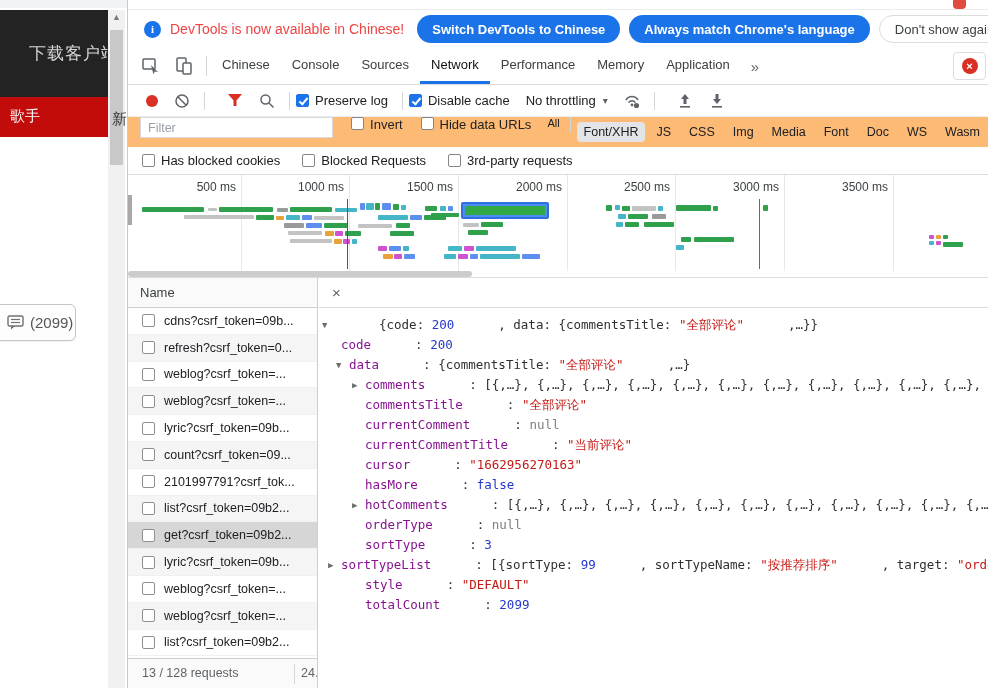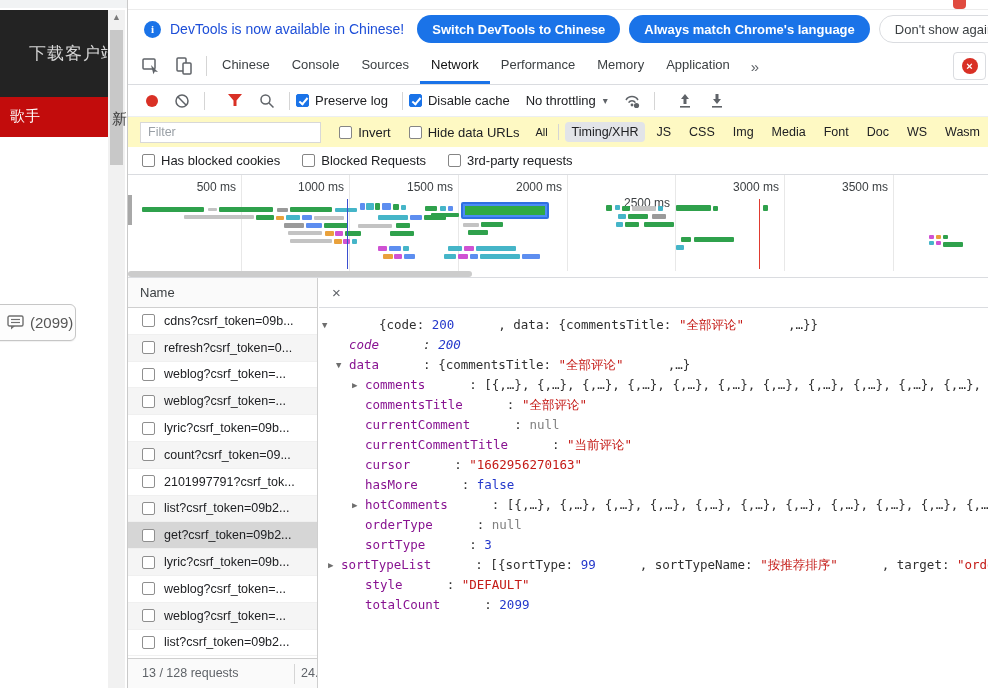--- a/index.html
+++ b/index.html
@@ -21,21 +21,21 @@
            border-radius:6px;display:flex;align-items:center;padding-left:22px;gap:5px;box-shadow:0 1px 1px rgba(0,0,0,.06);}
   .cmt-btn .cnt{font-size:15px;color:#565656;}
   
   .devtools{position:absolute;left:127px;top:0;width:861px;height:688px;background:#fff;border-left:1px solid #c9c9c9;}
   .dt-topstrip{position:absolute;left:0;top:0;width:861px;height:10px;background:#fff;border-bottom:1px solid #ececec;}
   .dt-redbit{position:absolute;left:825px;top:0;width:13px;height:9px;background:#e04a3f;border-radius:0 0 4px 4px;}
   
   .banner{position:absolute;left:0;top:10px;width:861px;height:38px;display:flex;align-items:center;padding-left:16px;gap:9px;background:#fff;}
   .info-ic{width:17px;height:17px;border-radius:50%;background:#1a73e8;color:#fff;font-size:11px;font-weight:bold;
            display:flex;align-items:center;justify-content:center;font-family:"Liberation Serif",serif;flex:0 0 auto;}
-  .banner-msg{font-size:14px;color:#1d4ed8;margin-right:4px;white-space:nowrap;}
+  .banner-msg{font-size:14px;color:#ef4444;margin-right:4px;white-space:nowrap;}
   .btn-blue{background:#1a73e8;color:#fff;border:none;height:28px;border-radius:14px;padding:0 15px;
             font-size:13px;font-weight:bold;font-family:inherit;white-space:nowrap;cursor:pointer;}
   .btn-plain{background:#fff;color:#3c4043;border:1px solid #dadce0;height:28px;border-radius:14px;padding:0 15px;
              font-size:13px;font-family:inherit;white-space:nowrap;cursor:pointer;}
   
   .tabbar{position:absolute;left:0;top:48px;width:861px;height:37px;border-bottom:1px solid #dadce0;
           display:flex;align-items:stretch;background:#fff;}
   .tb-ic{align-self:center;width:20px;height:20px;margin-left:13px;flex:0 0 auto;}
   .tb-sep{align-self:center;width:1px;height:20px;background:#d5d5d5;margin:0 4px 0 12px;}
   .tab{display:flex;align-items:center;padding:0 11px;font-size:13px;color:#3c4043;border-bottom:3px solid transparent;cursor:pointer;}
@@ -50,21 +50,21 @@
   .rec-dot{width:12px;height:12px;border-radius:50%;background:#d93025;margin-left:18px;flex:0 0 auto;}
   .ntb-ic{width:16px;height:16px;margin-left:16px;flex:0 0 auto;}
   .ntb-sep{width:1px;height:18px;background:#d5d5d5;margin:0 6px 0 14px;}
   .cb{width:13px;height:13px;border:1px solid #858585;border-radius:2px;background:#fff;display:inline-block;position:relative;flex:0 0 auto;}
   .cb.on{background:#1a73e8;border-color:#1a73e8;}
   .cb.on::after{content:"";position:absolute;left:4px;top:1px;width:3px;height:7px;border:solid #fff;border-width:0 2px 2px 0;transform:rotate(40deg);}
   .ntb-lbl{font-size:13px;color:#202124;margin-left:6px;white-space:nowrap;}
   .throttle{font-size:13px;color:#202124;margin-left:16px;white-space:nowrap;}
   .caret{color:#5f6368;font-size:10px;margin-left:7px;}
   
-  .filterbar{position:absolute;left:0;top:117px;width:861px;height:30px;display:flex;align-items:center;background:#fef9c3;}
+  .filterbar{position:absolute;left:0;top:117px;width:861px;height:30px;display:flex;background:#fdba74;}
   .filter-input{margin-left:12px;width:200px;height:21px;border:1px solid #d8d8d8;font-size:12.5px;padding:0 7px;
                 font-family:inherit;color:#202124;}
   .filter-input::placeholder{color:#9aa0a6;}
   .fb-lbl{font-size:13px;color:#202124;margin-left:6px;white-space:nowrap;}
   .fb-cb{margin-left:18px;}
   .fb-all{font-size:11px;color:#202124;margin-left:16px;}
   .fb-sep{width:1px;height:16px;background:#d5d5d5;margin:0 4px 0 10px;}
   .pill{font-size:12.5px;color:#202124;padding:3px 7px;border-radius:4px;margin:0 2px;cursor:pointer;white-space:nowrap;}
   .pill.active{background:#e2e4e8;}
   
@@ -221,21 +221,21 @@
 
     <div class="filterbar">
       <input class="filter-input" placeholder="Filter" style="">
       <span class="cb fb-cb"></span>
       <span class="fb-lbl">Invert</span>
       <span class="cb fb-cb"></span>
       <span class="fb-lbl">Hide data URLs</span>
       <span class="fb-all">All</span>
       <div class="fb-sep"></div>
       <div id="filter-types" style="display:flex;align-items:center;">
-          <span class="pill active">Timing/XHR</span>
+          <span class="pill active">Font/XHR</span>
           <span class="pill">JS</span>
           <span class="pill">CSS</span>
           <span class="pill">Img</span>
           <span class="pill">Media</span>
           <span class="pill">Font</span>
           <span class="pill">Doc</span>
           <span class="pill">WS</span>
           <span class="pill">Wasm</span>
         </div>
     </div>
@@ -257,21 +257,21 @@
 
     <div class="timeline" id="timeline">
         <div class="tick" style="left: 38px;">500 ms</div>
         <div class="gridline" style="left: 113px;"></div>
         <div class="tick" style="left: 146px;">1000 ms</div>
         <div class="gridline" style="left: 221px;"></div>
         <div class="tick" style="left: 255px;">1500 ms</div>
         <div class="gridline" style="left: 330px;"></div>
         <div class="tick" style="left: 364px;">2000 ms</div>
         <div class="gridline" style="left: 439px;"></div>
-        <div class="tick" style="left: 472px; margin-top: 16px;">2500 ms</div>
+        <div class="tick" style="left: 472px;">2500 ms</div>
         <div class="gridline" style="left: 547px;"></div>
         <div class="tick" style="left: 581px;">3000 ms</div>
         <div class="gridline" style="left: 656px;"></div>
         <div class="tick" style="left: 690px;">3500 ms</div>
         <div class="gridline" style="left: 765px;"></div>
         <div class="tl-bar" style="left: 14px; top: 32px; width: 62px; height: 5px; background: rgb(47, 161, 76);"></div>
         <div class="tl-bar" style="left: 80px; top: 33px; width: 9px; height: 3px; background: rgb(195, 195, 195);"></div>
         <div class="tl-bar" style="left: 91px; top: 32px; width: 54px; height: 5px; background: rgb(47, 161, 76);"></div>
         <div class="tl-bar" style="left: 149px; top: 33px; width: 11px; height: 4px; background: rgb(154, 154, 154);"></div>
         <div class="tl-bar" style="left: 162px; top: 32px; width: 42px; height: 5px; background: rgb(47, 161, 76);"></div>
@@ -420,21 +420,21 @@
         <span class="c2">24.6 kB</span>
       </div>
     </div>
 
     <div class="detail">
       <div class="det-tabs">
         <span class="det-close">×</span>
       </div>
       <div class="json" id="json-tree">
           <div class="json-line" style="padding-left: 16px;"><span class="tree-arrow">▼</span><span class="tk-p">{code: </span><span class="tk-n">200</span><span class="tk-p">, data: {commentsTitle: </span><span class="tk-s">"全部评论"</span><span class="tk-p">,…}}</span></div>
-          <div class="json-line" style="padding-left: 30px; font-style: italic;"><span class="tree-arrow"></span><span class="tk-k">code</span><span class="tk-p">: </span><span class="tk-n">200</span></div>
+          <div class="json-line" style="padding-left: 22px;"><span class="tree-arrow"></span><span class="tk-k">code</span><span class="tk-p">: </span><span class="tk-n">200</span></div>
           <div class="json-line" style="padding-left: 30px;"><span class="tree-arrow">▼</span><span class="tk-k">data</span><span class="tk-p">: {commentsTitle: </span><span class="tk-s">"全部评论"</span><span class="tk-p">,…}</span></div>
           <div class="json-line" style="padding-left: 46px;"><span class="tree-arrow">▶</span><span class="tk-k">comments</span><span class="tk-p">: [{,…}, {,…}, {,…}, {,…}, {,…}, {,…}, {,…}, {,…}, {,…}, {,…}, {,…}, {,…}, {,…}, {,…}]</span></div>
           <div class="json-line" style="padding-left: 46px;"><span class="tree-arrow"></span><span class="tk-k">commentsTitle</span><span class="tk-p">: </span><span class="tk-s">"全部评论"</span></div>
           <div class="json-line" style="padding-left: 46px;"><span class="tree-arrow"></span><span class="tk-k">currentComment</span><span class="tk-p">: </span><span class="tk-u">null</span></div>
           <div class="json-line" style="padding-left: 46px;"><span class="tree-arrow"></span><span class="tk-k">currentCommentTitle</span><span class="tk-p">: </span><span class="tk-s">"当前评论"</span></div>
           <div class="json-line" style="padding-left: 46px;"><span class="tree-arrow"></span><span class="tk-k">cursor</span><span class="tk-p">: </span><span class="tk-s">"1662956270163"</span></div>
           <div class="json-line" style="padding-left: 46px;"><span class="tree-arrow"></span><span class="tk-k">hasMore</span><span class="tk-p">: </span><span class="tk-n">false</span></div>
           <div class="json-line" style="padding-left: 46px;"><span class="tree-arrow">▶</span><span class="tk-k">hotComments</span><span class="tk-p">: [{,…}, {,…}, {,…}, {,…}, {,…}, {,…}, {,…}, {,…}, {,…}, {,…}, {,…}, {,…}, {,…}, {</span></div>
           <div class="json-line" style="padding-left: 46px;"><span class="tree-arrow"></span><span class="tk-k">orderType</span><span class="tk-p">: </span><span class="tk-u">null</span></div>
           <div class="json-line" style="padding-left: 46px;"><span class="tree-arrow"></span><span class="tk-k">sortType</span><span class="tk-p">: </span><span class="tk-n">3</span></div>

